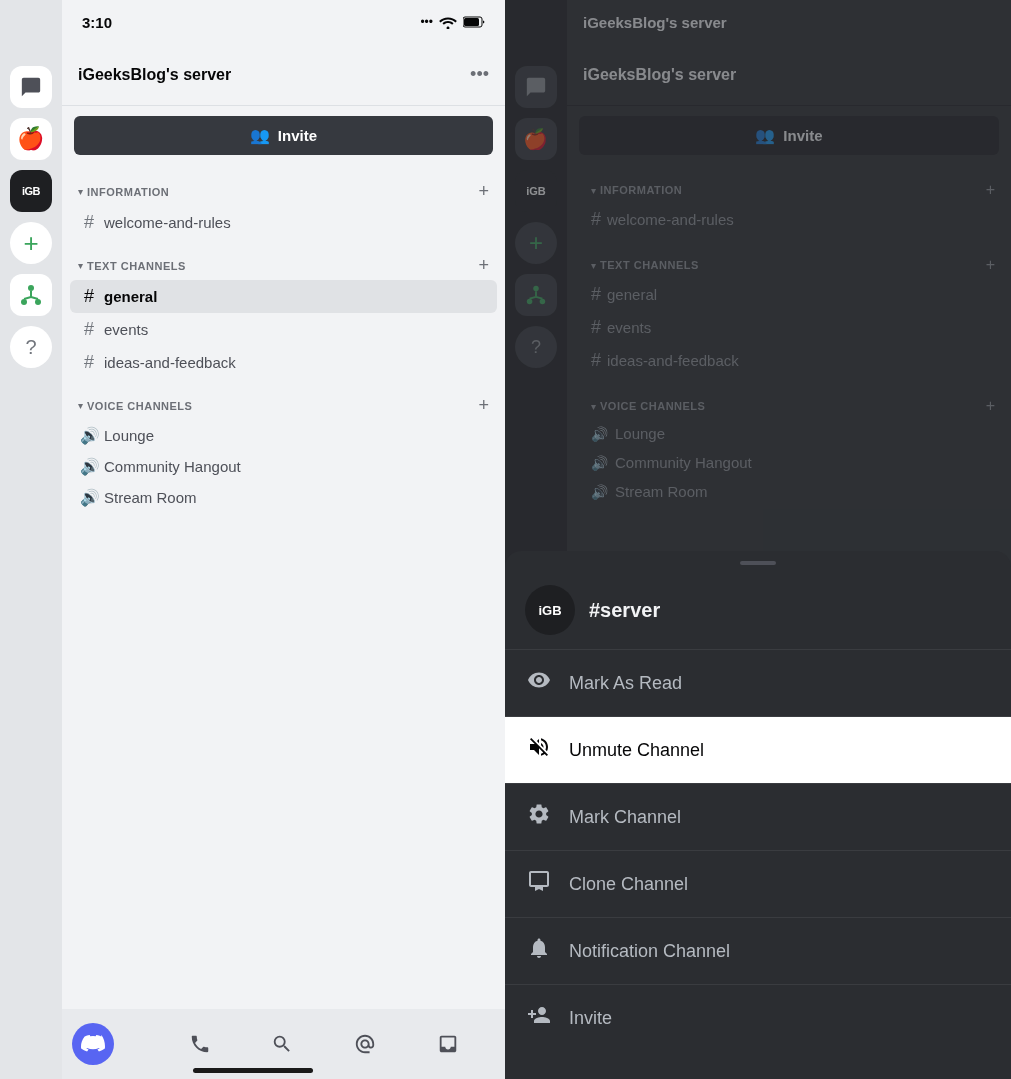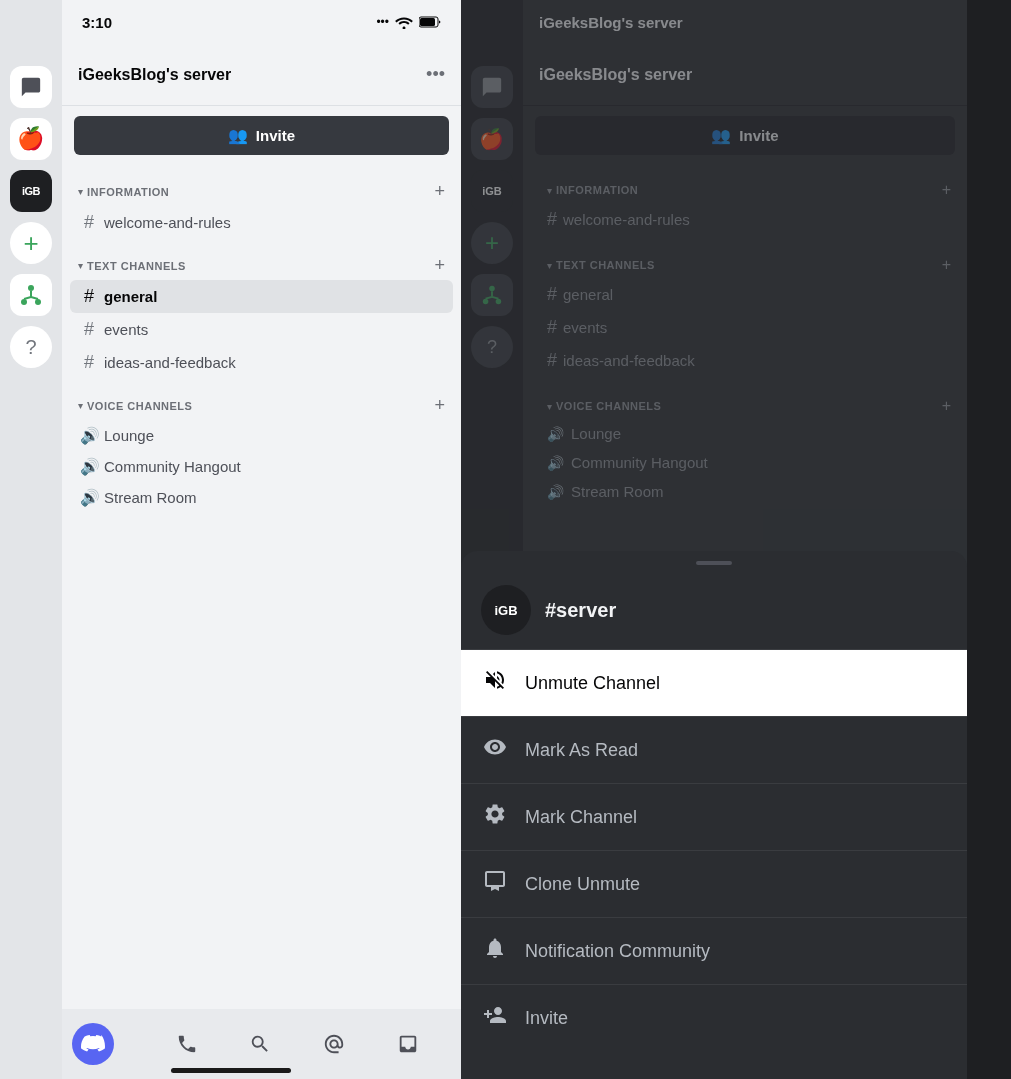--- a/index.html
+++ b/index.html
@@ -7,21 +7,21 @@
       width: 1011px;
       height: 1079px;
       display: flex;
       background: #1e1f22;
       font-family: -apple-system, BlinkMacSystemFont, 'Helvetica Neue', Arial, sans-serif;
       overflow: hidden;
     }
 
     
     .left-panel {
-      width: 461px;
+      width: 505px;
       height: 1079px;
       background: #f2f3f5;
       display: flex;
       flex-direction: row;
       position: relative;
     }
 
     .left-sidebar-icons {
       width: 62px;
       background: #e3e5e8;
@@ -701,63 +701,63 @@
   <div class="bottom-sheet">
     <div class="sheet-drag-handle"></div>
 
     <div class="sheet-channel-header">
       <div class="igb-avatar-large">
         <span style="font-size:13px;font-weight:900;color:#fff;">iGB</span>
       </div>
       <span class="sheet-channel-name">#server</span>
     </div>
 
+    <div class="sheet-menu-item">
+      <span class="menu-item-icon">
+        <svg width="24" height="24" viewBox="0 0 24 24" fill="#b5bac1">
+          <path d="M12 4.5C7 4.5 2.73 7.61 1 12c1.73 4.39 6 7.5 11 7.5s9.27-3.11 11-7.5c-1.73-4.39-6-7.5-11-7.5zM12 17c-2.76 0-5-2.24-5-5s2.24-5 5-5 5 2.24 5 5-2.24 5-5 5zm0-8c-1.66 0-3 1.34-3 3s1.34 3 3 3 3-1.34 3-3-1.34-3-3-3z"></path>
+        </svg>
+      </span>
+      <span class="menu-item-label">Mark As Read</span>
+    </div>
+
     <div class="sheet-menu-item highlighted">
       <span class="menu-item-icon">
         <svg width="24" height="24" viewBox="0 0 24 24" fill="#060607">
           <path d="M16.5 12c0-1.77-1.02-3.29-2.5-4.03v2.21l2.45 2.45c.03-.2.05-.41.05-.63zm2.5 0c0 .94-.2 1.82-.54 2.64l1.51 1.51C20.63 14.91 21 13.5 21 12c0-4.28-2.99-7.86-7-8.77v2.06c2.89.86 5 3.54 5 6.71zM4.27 3L3 4.27 7.73 9H3v6h4l5 5v-6.73l4.25 4.25c-.67.52-1.42.93-2.25 1.18v2.06c1.38-.31 2.63-.95 3.69-1.81L19.73 21 21 19.73l-9-9L4.27 3zM12 4L9.91 6.09 12 8.18V4z"></path>
         </svg>
       </span>
       <span class="menu-item-label">Unmute Channel</span>
     </div>
 
     <div class="sheet-menu-item">
       <span class="menu-item-icon">
         <svg width="24" height="24" viewBox="0 0 24 24" fill="#b5bac1">
-          <path d="M12 4.5C7 4.5 2.73 7.61 1 12c1.73 4.39 6 7.5 11 7.5s9.27-3.11 11-7.5c-1.73-4.39-6-7.5-11-7.5zM12 17c-2.76 0-5-2.24-5-5s2.24-5 5-5 5 2.24 5 5-2.24 5-5 5zm0-8c-1.66 0-3 1.34-3 3s1.34 3 3 3 3-1.34 3-3-1.34-3-3-3z"></path>
-        </svg>
-      </span>
-      <span class="menu-item-label">Mark As Read</span>
-    </div>
-
-    <div class="sheet-menu-item">
-      <span class="menu-item-icon">
-        <svg width="24" height="24" viewBox="0 0 24 24" fill="#b5bac1">
           <path d="M19.14,12.94c0.04-0.3,0.06-0.61,0.06-0.94c0-0.32-0.02-0.64-0.07-0.94l2.03-1.58c0.18-0.14,0.23-0.41,0.12-0.61 l-1.92-3.32c-0.12-0.22-0.37-0.29-0.59-0.22l-2.39,0.96c-0.5-0.38-1.03-0.7-1.62-0.94L14.4,2.81c-0.04-0.24-0.24-0.41-0.48-0.41 h-3.84c-0.24,0-0.43,0.17-0.47,0.41L9.25,5.35C8.66,5.59,8.12,5.92,7.63,6.29L5.24,5.33c-0.22-0.08-0.47,0-0.59,0.22L2.74,8.87 C2.62,9.08,2.66,9.34,2.86,9.48l2.03,1.58C4.84,11.36,4.8,11.69,4.8,12s0.02,0.64,0.07,0.94l-2.03,1.58 c-0.18,0.14-0.23,0.41-0.12,0.61l1.92,3.32c0.12,0.22,0.37,0.29,0.59,0.22l2.39-0.96c0.5,0.38,1.03,0.7,1.62,0.94l0.36,2.54 c0.05,0.24,0.24,0.41,0.48,0.41h3.84c0.24,0,0.44-0.17,0.47-0.41l0.36-2.54c0.59-0.24,1.13-0.56,1.62-0.94l2.39,0.96 c0.22,0.08,0.47,0,0.59-0.22l1.92-3.32c0.12-0.22,0.07-0.47-0.12-0.61L19.14,12.94z M12,15.6c-1.98,0-3.6-1.62-3.6-3.6 s1.62-3.6,3.6-3.6s3.6,1.62,3.6,3.6S13.98,15.6,12,15.6z"></path>
         </svg>
       </span>
       <span class="menu-item-label">Mark Channel</span>
     </div>
 
     <div class="sheet-menu-item">
       <span class="menu-item-icon">
         <svg width="24" height="24" viewBox="0 0 24 24" fill="#b5bac1">
           <path d="M20 2H4C2.9 2 2 2.9 2 4V16C2 17.1 2.9 18 4 18H8V22L12 20L16 22V18H20C21.1 18 22 17.1 22 16V4C22 2.9 21.1 2 20 2ZM20 16H4V4H20V16Z"></path>
         </svg>
       </span>
-      <span class="menu-item-label">Clone Unmute</span>
+      <span class="menu-item-label">Clone Channel</span>
     </div>
 
     <div class="sheet-menu-item">
       <span class="menu-item-icon">
         <svg width="24" height="24" viewBox="0 0 24 24" fill="#b5bac1">
           <path d="M12 22c1.1 0 2-.9 2-2h-4c0 1.1.9 2 2 2zm6-6v-5c0-3.07-1.64-5.64-4.5-6.32V4c0-.83-.67-1.5-1.5-1.5s-1.5.67-1.5 1.5v.68C7.63 5.36 6 7.92 6 11v5l-2 2v1h16v-1l-2-2z"></path>
         </svg>
       </span>
-      <span class="menu-item-label">Notification Community</span>
+      <span class="menu-item-label">Notification Channel</span>
     </div>
 
     <div class="sheet-menu-item" style="border-bottom:none;">
       <span class="menu-item-icon">
         <svg width="24" height="24" viewBox="0 0 24 24" fill="#b5bac1">
           <path d="M15 12c2.21 0 4-1.79 4-4s-1.79-4-4-4-4 1.79-4 4 1.79 4 4 4zm-9-2V7H4v3H1v2h3v3h2v-3h3v-2H6zm9 4c-2.67 0-8 1.34-8 4v2h16v-2c0-2.66-5.33-4-8-4z"></path>
         </svg>
       </span>
       <span class="menu-item-label">Invite</span>
     </div>

